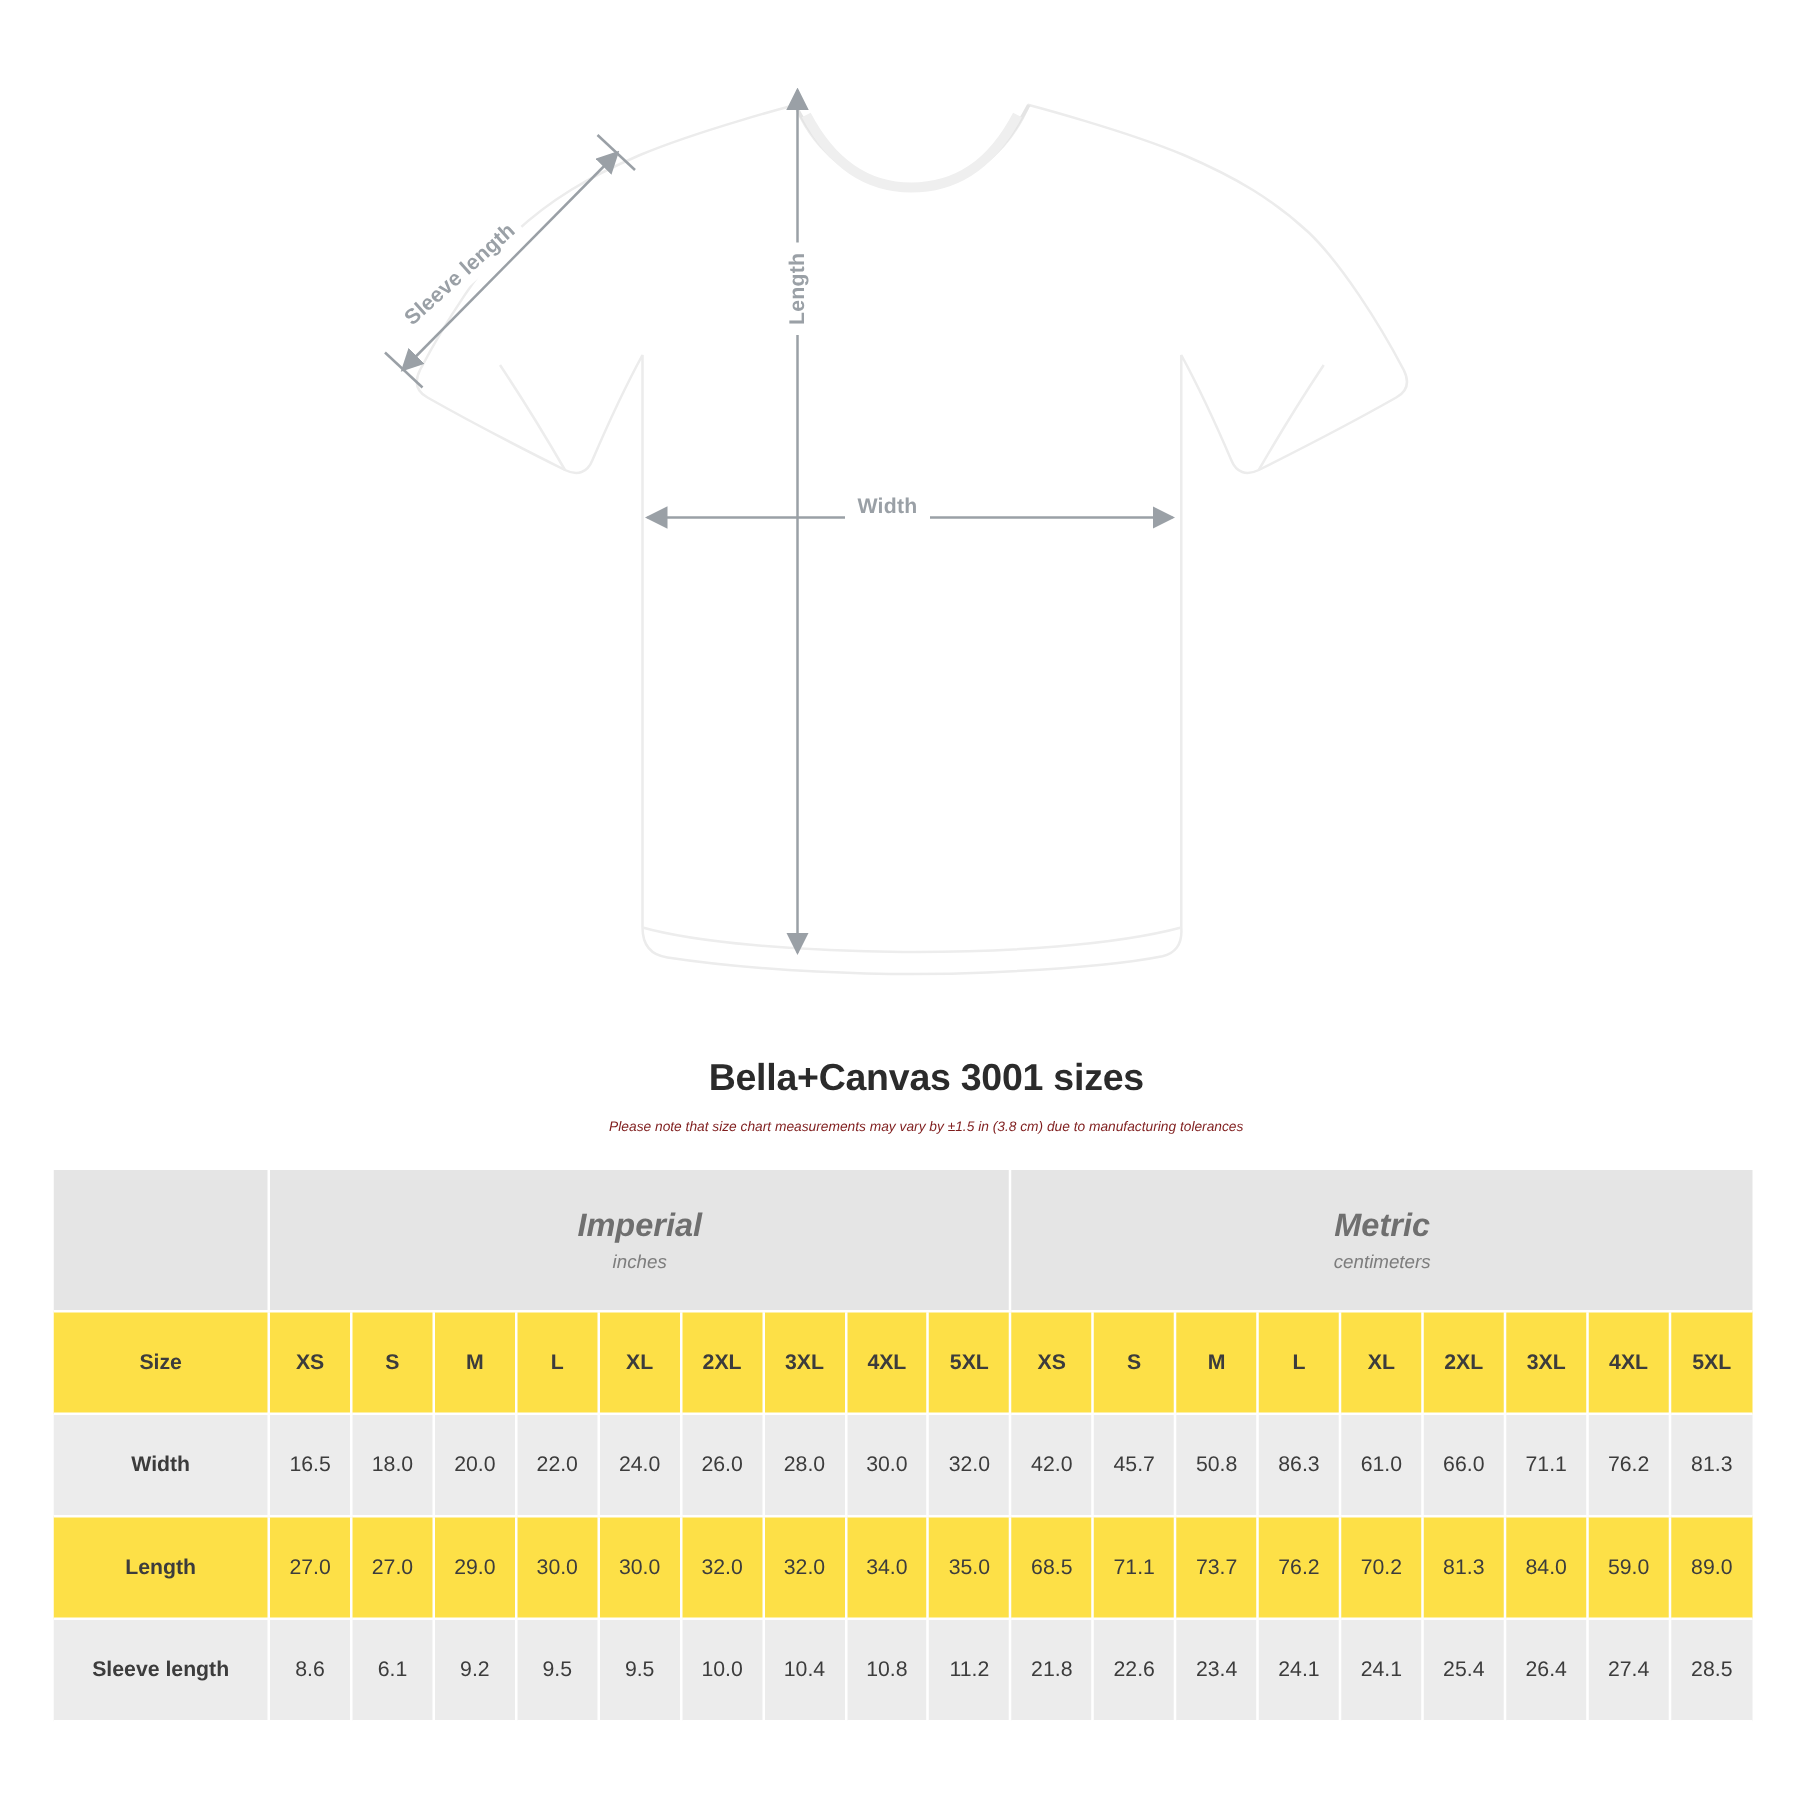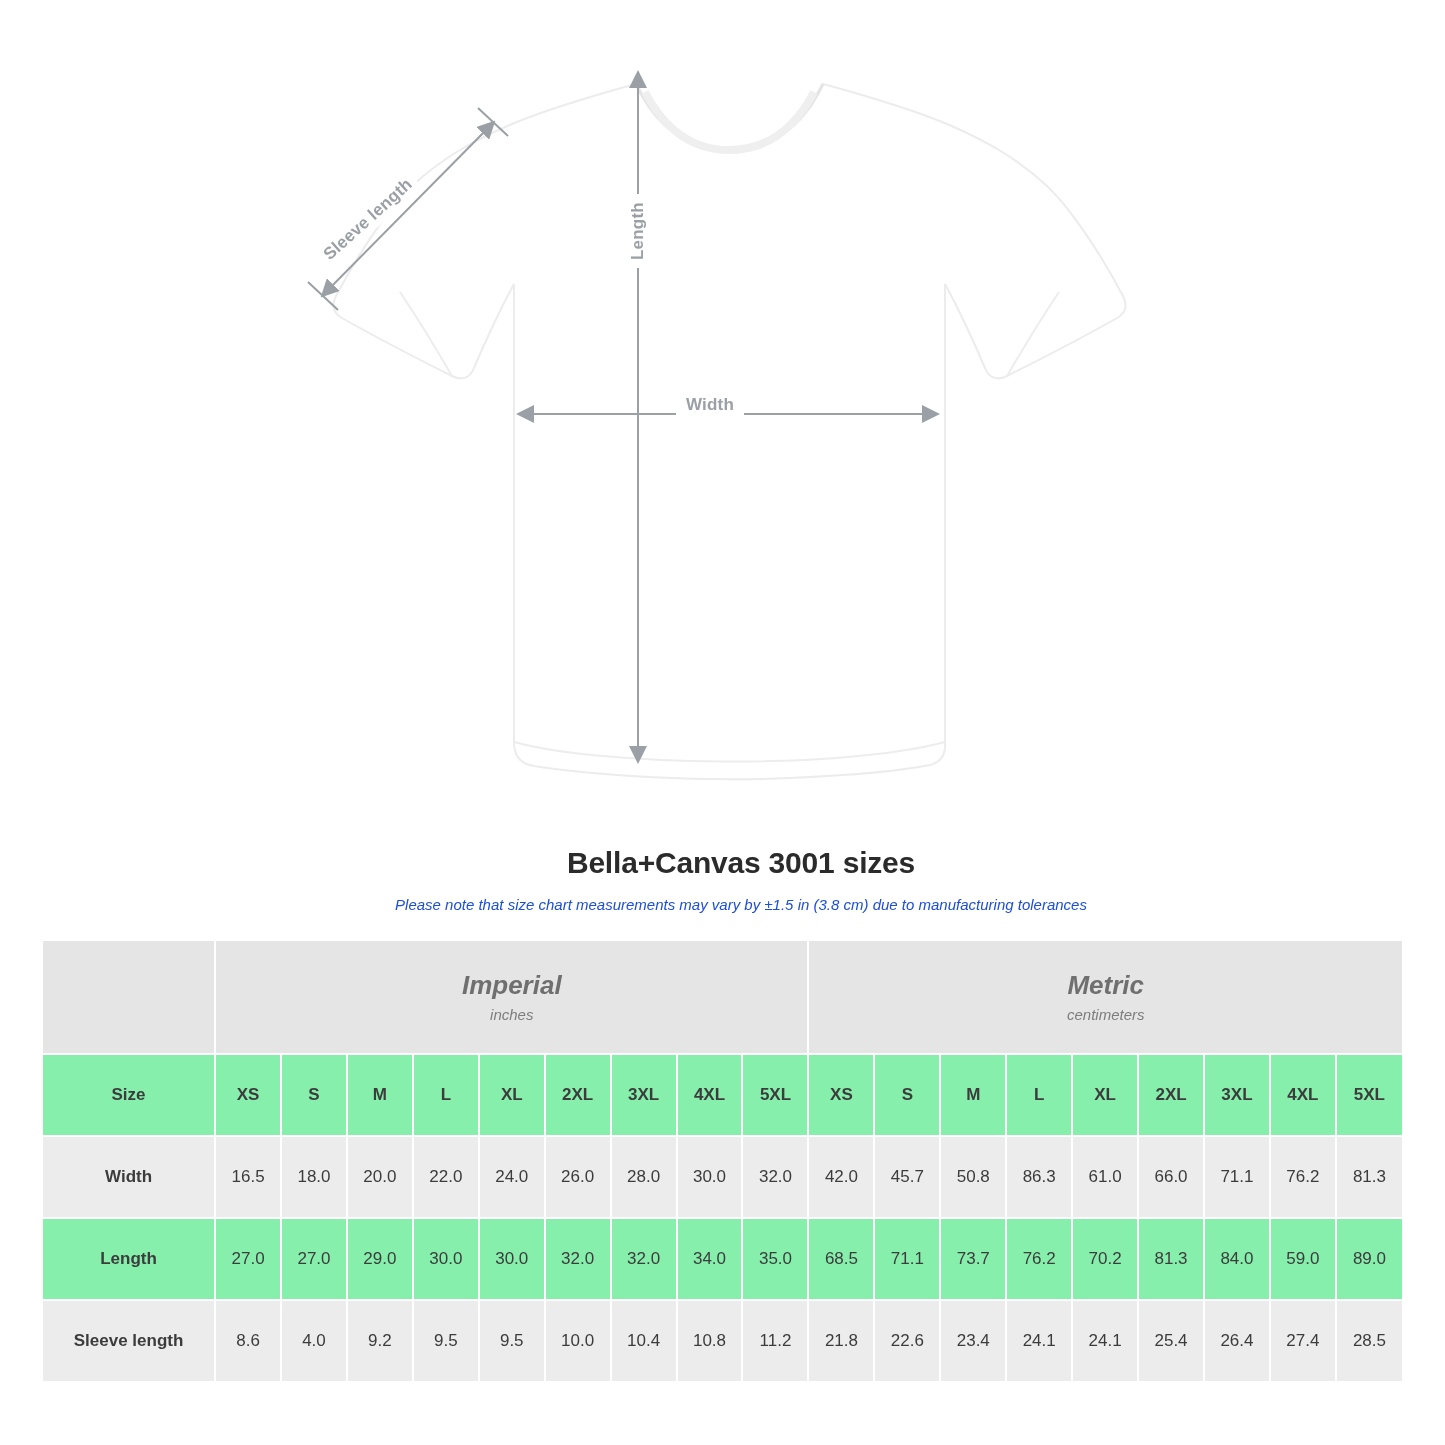--- a/index.html
+++ b/index.html
@@ -71,23 +71,23 @@
     padding-left: 37px;
   }
   .chart-title {
     font-size: 30px;
     font-weight: bold;
     color: #2b2b2b;
     margin: 0;
     letter-spacing: -0.2px;
   }
   .chart-note {
-    font-size: 15px;
+    font-size: 11px;
     font-style: italic;
-    color: #1d4ed8;
+    color: #7f1d1d;
     margin-top: 16px;
   }
 
   
   .table-wrap {
     margin: 28px 43px 0 43px;
     width: 1359px;
   }
   table.size-table {
     border-collapse: collapse;
@@ -115,21 +115,21 @@
     font-size: 15px;
     font-style: italic;
     color: #7d7d7d;
     margin-top: 6px;
   }
 
   .size-row td {
     background: #ffffff;
     height: 76px;
   }
-  .row-band-a td { background: #86efac; }
+  .row-band-a td { background: #fde047; }
   .row-band-b td { background: #ececec; }
 
   table.size-table td {
     text-align: center;
     vertical-align: middle;
     font-size: 17px;
     color: #3c3c3c;
     border-right: 2px solid #ffffff;
     border-bottom: 2px solid #ffffff;
   }
@@ -313,21 +313,21 @@
           <td>70.2</td>
           <td>81.3</td>
           <td>84.0</td>
           <td>59.0</td>
           <td>89.0</td>
         </tr>
 
         <tr class="size-row row-band-b data-row">
           <td class="row-head">Sleeve length</td>
           <td>8.6</td>
-          <td>4.0</td>
+          <td>6.1</td>
           <td>9.2</td>
           <td>9.5</td>
           <td>9.5</td>
           <td>10.0</td>
           <td>10.4</td>
           <td>10.8</td>
           <td class="sep-imperial-metric">11.2</td>
           <td>21.8</td>
           <td>22.6</td>
           <td>23.4</td>

